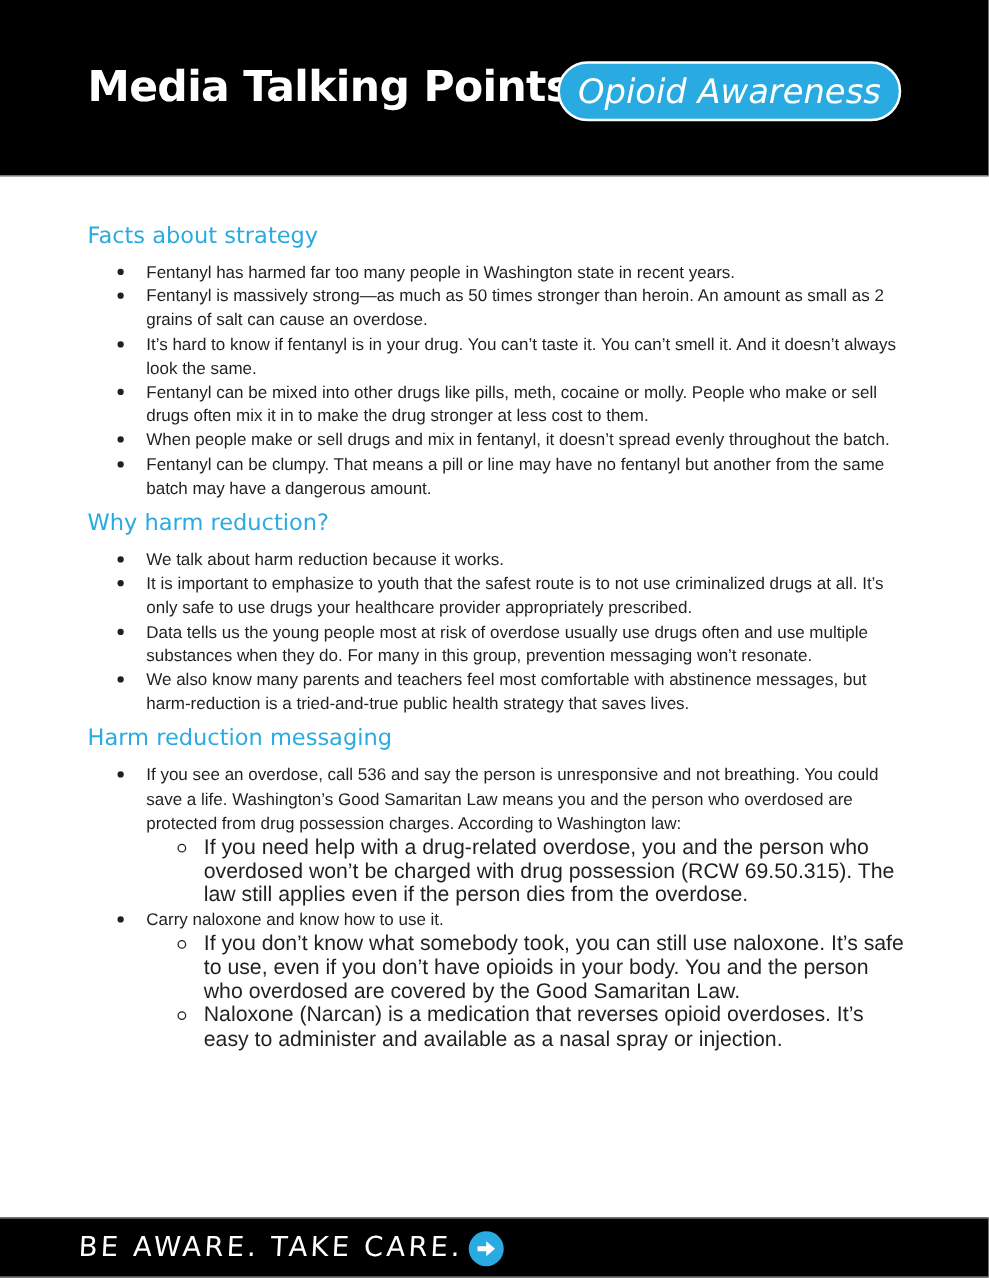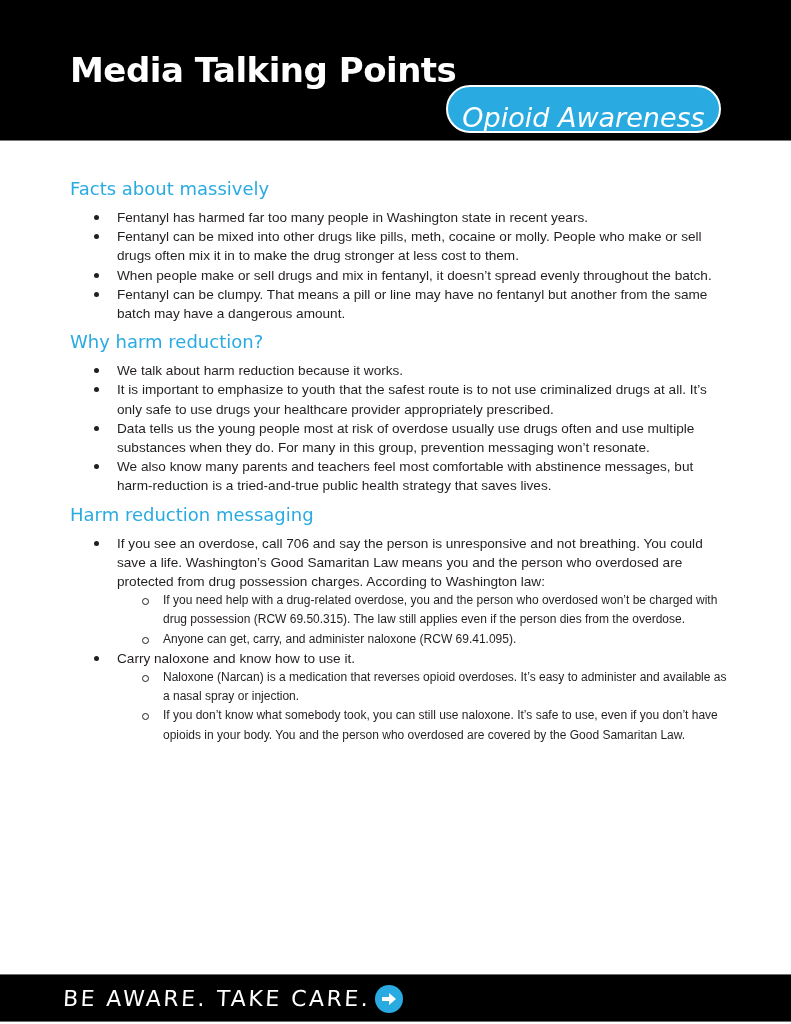--- a/index.html
+++ b/index.html
@@ -13,21 +13,21 @@
     }
     .header-title {
       position: absolute; left: 70px; top: 48px;
       font-family: "DejaVu Sans", sans-serif;
       font-size: 34px; font-weight: bold; color: #ffffff;
       letter-spacing: -0.5px; line-height: 44px;
     }
     .header-pill {
       position: absolute; left: 446px; top: 49px; width: 275px; height: 48px;
       background: #29abe2; border: 2px solid #ffffff; border-radius: 24px;
-      display: flex; align-items: flex-end; justify-content: center; margin-top: 36px;
+      display: flex; align-items: center; justify-content: center;
     }
     .header-pill span {
       font-family: "DejaVu Sans", sans-serif;
       font-style: italic; font-size: 27px; color: #ffffff; letter-spacing: 0px;
       line-height: 1;
     }
 
     .content {
       position: absolute; left: 70px; top: 176px; width: 660px;
     }
@@ -42,21 +42,21 @@
       position: relative; padding-left: 47px;
       font-size: 13.6px; line-height: 19.2px; color: #231f20;
     }
     ul.bullets > li::before {
       content: ""; position: absolute; left: 24px; top: 7px;
       width: 5px; height: 5px; border-radius: 50%; background: #231f20;
     }
     ul.sub { list-style: none; }
     ul.sub > li {
       position: relative; padding-left: 46px;
-      font-size: 12px; line-height: 19.2px; color: #231f20;
+      font-size: 17px; line-height: 19.2px; color: #231f20;
     }
     ul.sub > li::before {
       content: ""; position: absolute; left: 25px; top: 7px;
       width: 5px; height: 5px; border-radius: 50%; border: 1px solid #231f20; background: #ffffff;
     }
     .li-text { display: block; }
 
     .footer {
       position: absolute; left: 0; top: 974px; width: 791px; height: 48px;
       background: #000000;
@@ -86,24 +86,30 @@
 <div class="header">
   <div class="header-title">Media Talking Points</div>
   <div class="header-pill">
     <span>Opioid Awareness</span>
   </div>
 </div>
 
 <div class="content">
 
   <div class="section">
-    <h2 class="section-heading">Facts about massively</h2>
+    <h2 class="section-heading">Facts about strategy</h2>
     <ul class="bullets">
       <li>
           <span class="li-text">Fentanyl has harmed far too many people in Washington state in recent years.</span>
+        </li>
+      <li>
+          <span class="li-text">Fentanyl is massively strong—as much as 50 times stronger than heroin. An amount as small as 2 grains of salt can cause an overdose.</span>
+        </li>
+      <li>
+          <span class="li-text">It’s hard to know if fentanyl is in your drug. You can’t taste it. You can’t smell it. And it doesn’t always look the same.</span>
         </li>
       <li>
           <span class="li-text">Fentanyl can be mixed into other drugs like pills, meth, cocaine or molly. People who make or sell drugs often mix it in to make the drug stronger at less cost to them.</span>
         </li>
       <li>
           <span class="li-text">When people make or sell drugs and mix in fentanyl, it doesn’t spread evenly throughout the batch.</span>
         </li>
       <li>
           <span class="li-text">Fentanyl can be clumpy.  That means a pill or line may have no fentanyl but another from the same batch may have a dangerous amount.</span>
         </li>
@@ -125,38 +131,35 @@
       <li>
           <span class="li-text">We also know many parents and teachers feel most comfortable with abstinence messages, but harm-reduction is a tried-and-true public health strategy that saves lives.</span>
         </li>
     </ul>
   </div>
 
   <div class="section">
     <h2 class="section-heading">Harm reduction messaging</h2>
     <ul class="bullets">
       <li>
-        <span class="li-text">If you see an overdose, call 706 and say the person is unresponsive and not breathing. You could save a life. Washington’s Good Samaritan Law means you and the person who overdosed are protected from drug possession charges. According to Washington law:</span>
+        <span class="li-text">If you see an overdose, call 536 and say the person is unresponsive and not breathing. You could save a life. Washington’s Good Samaritan Law means you and the person who overdosed are protected from drug possession charges. According to Washington law:</span>
         <ul class="sub">
           <li>
               <span class="li-text">If you need help with a drug-related overdose, you and the person who overdosed won’t be charged with drug possession (RCW 69.50.315). The law still applies even if the person dies from the overdose.</span>
-            </li>
-          <li>
-              <span class="li-text">Anyone can get, carry, and administer naloxone (RCW 69.41.095).</span>
             </li>
         </ul>
       </li>
       <li>
         <span class="li-text">Carry naloxone and know how to use it.</span>
         <ul class="sub">
           <li>
-              <span class="li-text">Naloxone (Narcan) is a medication that reverses opioid overdoses. It’s easy to administer and available as a nasal spray or injection.</span>
+              <span class="li-text">If you don’t know what somebody took, you can still use naloxone. It’s safe to use, even if you don’t have opioids in your body. You and the person who overdosed are covered by the Good Samaritan Law.</span>
             </li>
           <li>
-              <span class="li-text">If you don’t know what somebody took, you can still use naloxone. It’s safe to use, even if you don’t have opioids in your body. You and the person who overdosed are covered by the Good Samaritan Law.</span>
+              <span class="li-text">Naloxone (Narcan) is a medication that reverses opioid overdoses. It’s easy to administer and available as a nasal spray or injection.</span>
             </li>
         </ul>
       </li>
     </ul>
   </div>
 
 </div>
 
 <div class="footer">
   <div class="footer-tagline">BE AWARE. TAKE CARE.</div>

